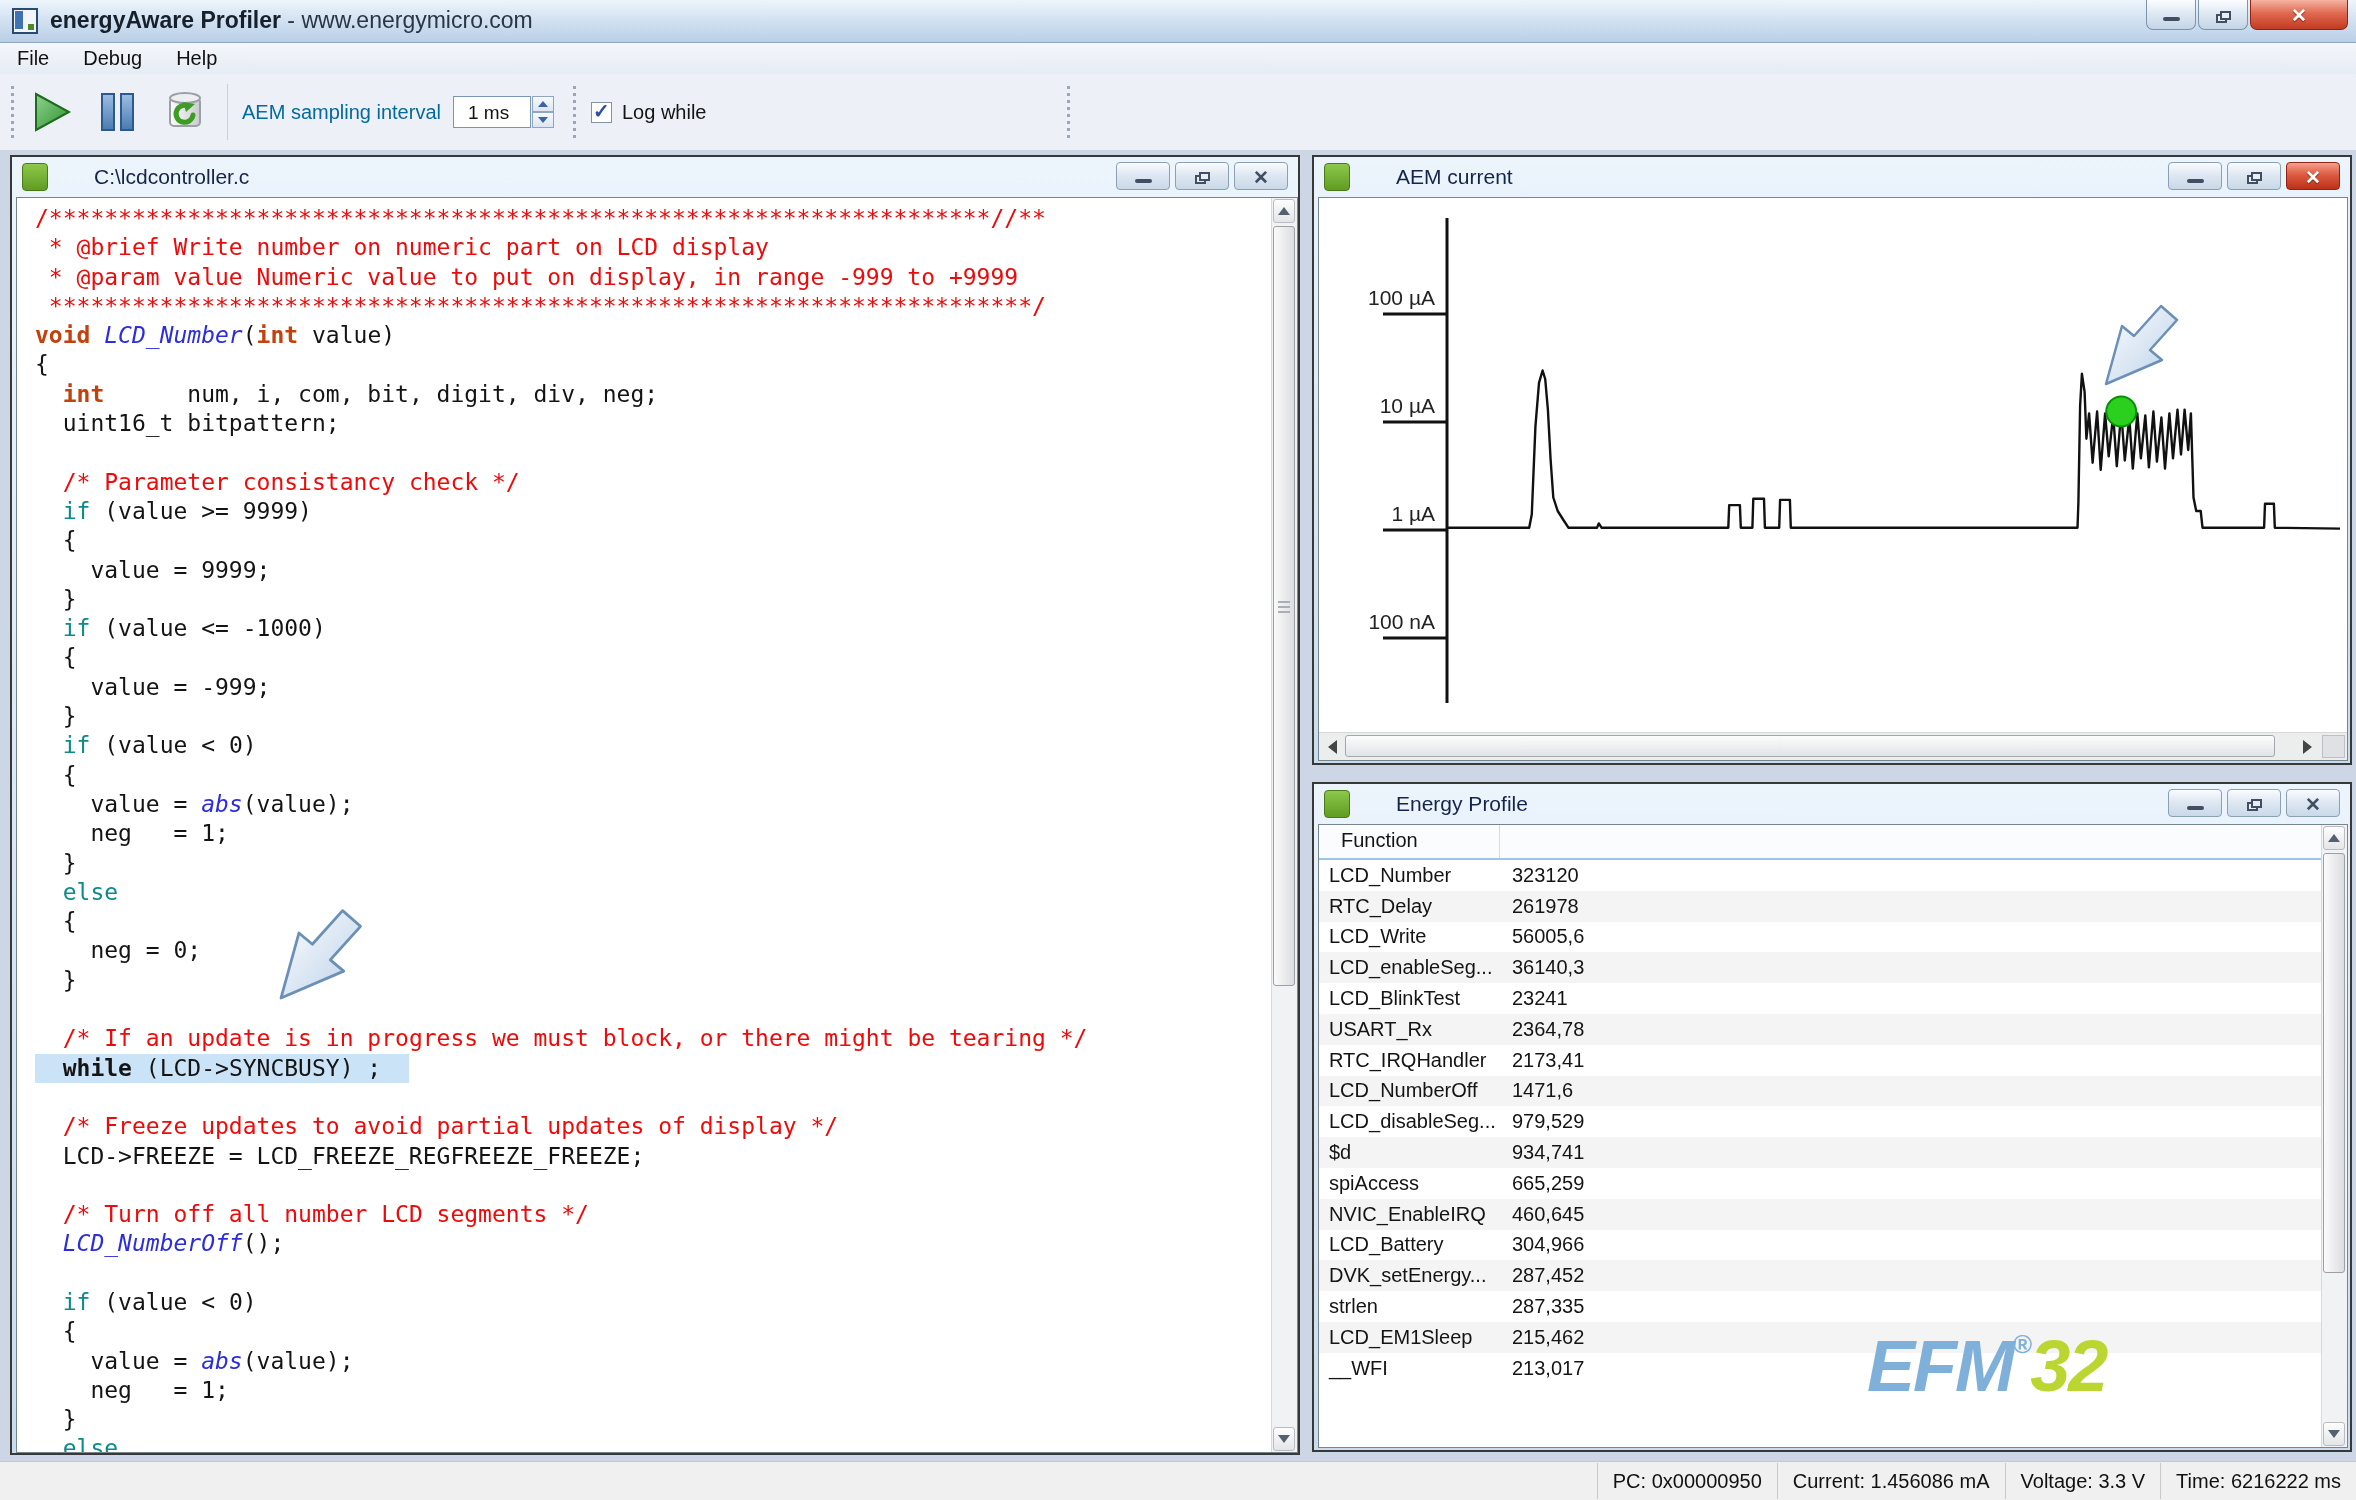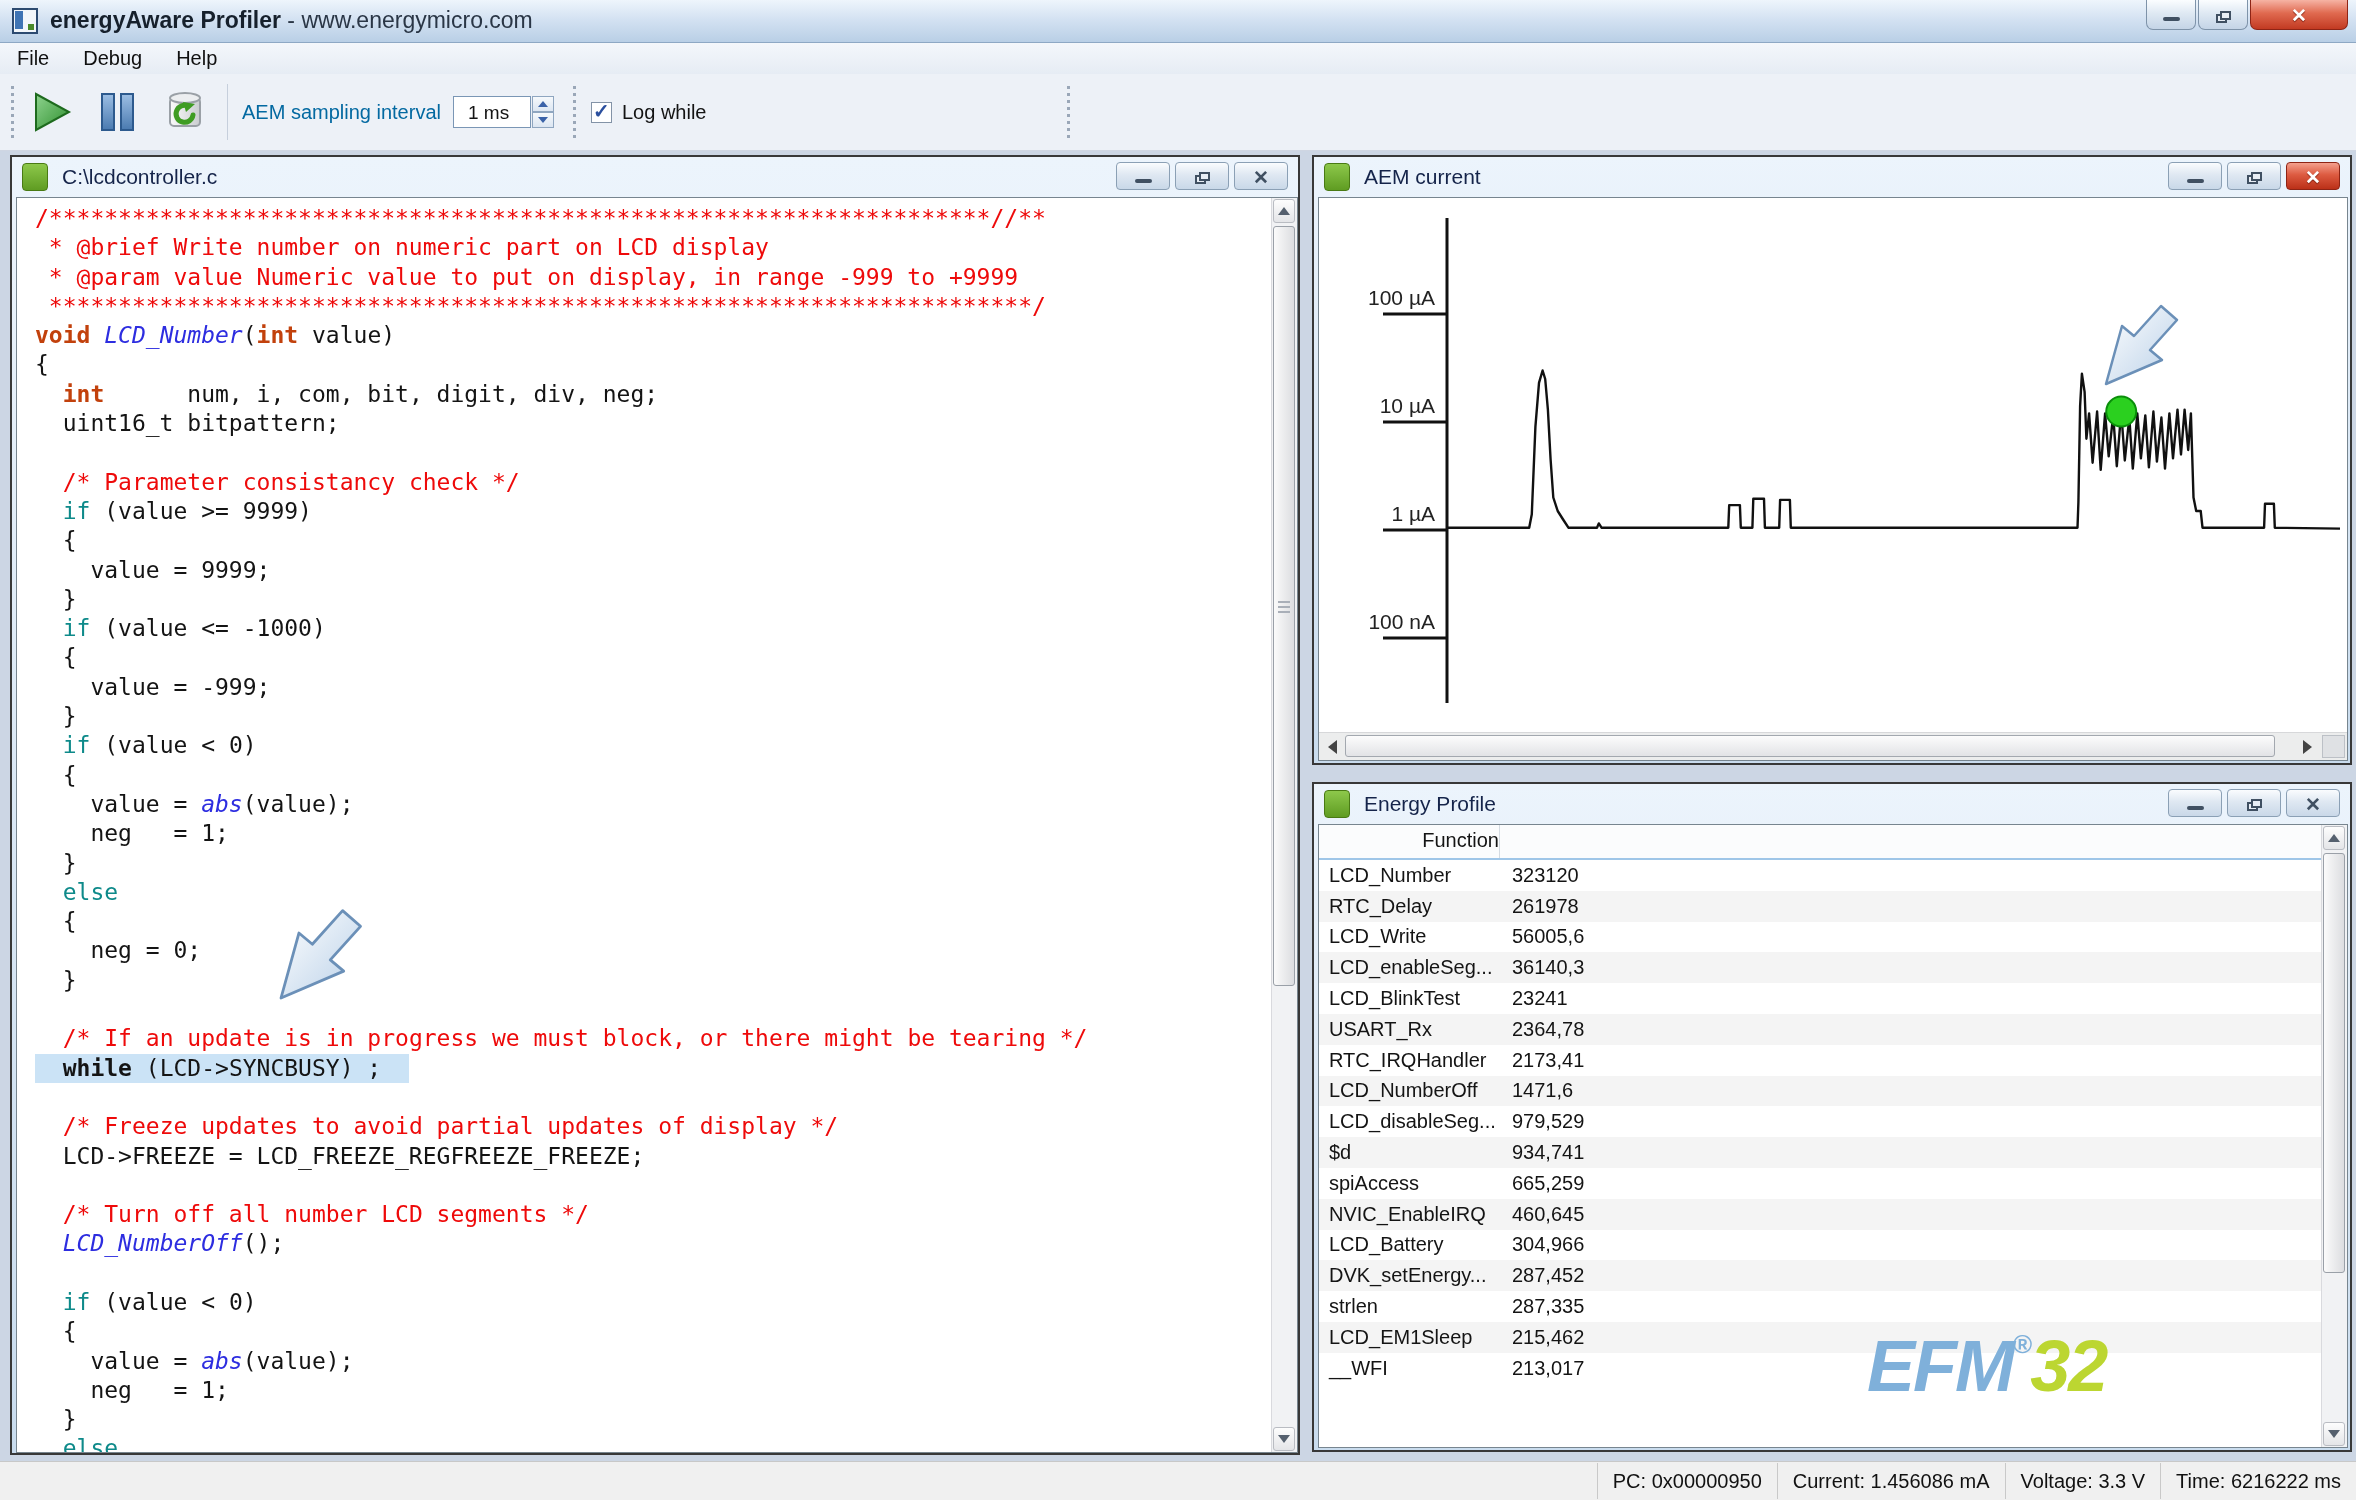--- a/index.html
+++ b/index.html
@@ -48,21 +48,21 @@
     display:flex;align-items:center;justify-content:center;}
   .tri-up{width:0;height:0;border-left:5px solid transparent;border-right:5px solid transparent;border-bottom:6px solid #3a62a8;}
   .tri-down{width:0;height:0;border-left:5px solid transparent;border-right:5px solid transparent;border-top:6px solid #3a62a8;}
   #logplot-check{margin-left:14px;width:21px;height:21px;background:#fff;border:1px solid #8393a7;
     position:relative;box-sizing:border-box;}
   #logplot-check:after{content:"✓";position:absolute;left:1px;top:-4px;font-size:20px;font-weight:bold;color:#2b4f9e;}
   #logplot-label{font-size:20px;margin-left:10px;}
   
   .panel{position:absolute;border:2px solid #383838;box-sizing:border-box;
     background:linear-gradient(#ecf4fc,#c9dcee);}
-  .panel-title{position:absolute;left:0;top:0;right:0;height:40px;display:flex;align-items:center;}
+  .panel-title{position:absolute;left:0;top:0;right:0;height:40px;display:flex;align-items:center;gap:32px;}
   .panel-icon{width:26px;height:28px;margin-left:10px;border:1px solid #497a14;border-radius:4px;
     background:linear-gradient(#8dc84b,#5f9c22);box-sizing:border-box;}
   .panel-title-text{font-size:21px;color:#15244a;margin-left:14px;}
   .pbtn{height:28px;width:54px;border:1px solid #8ba0b5;border-radius:4px;
     background:linear-gradient(#fafcfe,#dfe8f2 45%,#c9d8e8);
     display:flex;align-items:center;justify-content:center;box-sizing:border-box;margin-left:5px;}
   .pbtn.red{background:linear-gradient(#f4a08d,#dd5b41 45%,#bb3018);border-color:#8e2415;}
   .pbtn .g-min{margin-top:10px;}
   .pbtn-group{position:absolute;right:10px;top:5px;display:flex;}
   .panel-body{position:absolute;background:#fff;border:1px solid #77858f;box-sizing:border-box;}
@@ -95,21 +95,21 @@
   .tri-r{width:0;height:0;border-top:7px solid transparent;border-bottom:7px solid transparent;border-left:9px solid #444;}
   #aem-hthumb{position:absolute;left:26px;top:2px;width:930px;height:22px;background:linear-gradient(#fcfcfc,#e2e3e6);
     border:1px solid #a3a8af;border-radius:3px;box-sizing:border-box;}
   #aem-hextra{position:absolute;right:2px;top:2px;width:23px;height:23px;background:#dfe1e4;border:1px solid #bcc0c6;box-sizing:border-box;}
   
   #energy-panel{left:1312px;top:782px;width:1040px;height:670px;}
   #energy-body{left:4px;top:40px;width:1030px;height:624px;}
   #etable-header{position:absolute;left:0;top:0;right:26px;height:33px;display:flex;
     border-bottom:2px solid #9fc6e8;background:#fbfcfd;}
   .ehead-cell{font-size:20px;line-height:31px;box-sizing:border-box;}
-  #ehead-function{width:181px;padding-left:4px;border-right:1px solid #d4dbe2;text-align:right;}
+  #ehead-function{width:181px;padding-left:22px;border-right:1px solid #d4dbe2;}
   #ehead-energy{flex:1;padding-left:12px;background:linear-gradient(#eef6fd,#dcebf9);border:1px solid #7db2e0;}
   #energy-rows{position:absolute;left:0;top:35px;right:26px;}
   .erow{display:flex;height:30.8px;align-items:center;font-size:20px;}
   .erow.alt{background:#f4f4f4;}
   .fcell{width:181px;padding-left:10px;box-sizing:border-box;overflow:hidden;white-space:nowrap;}
   .ecell{padding-left:12px;}
   #efm-logo{position:absolute;left:548px;top:500px;font-size:72px;font-style:italic;font-weight:bold;
     letter-spacing:-2px;white-space:nowrap;}
   #efm-logo .blue{color:#7fb0da;} #efm-logo .reg{color:#7fb0da;font-size:26px;vertical-align:38px;font-style:normal;}
   #efm-logo .green{color:#bcd631;}

